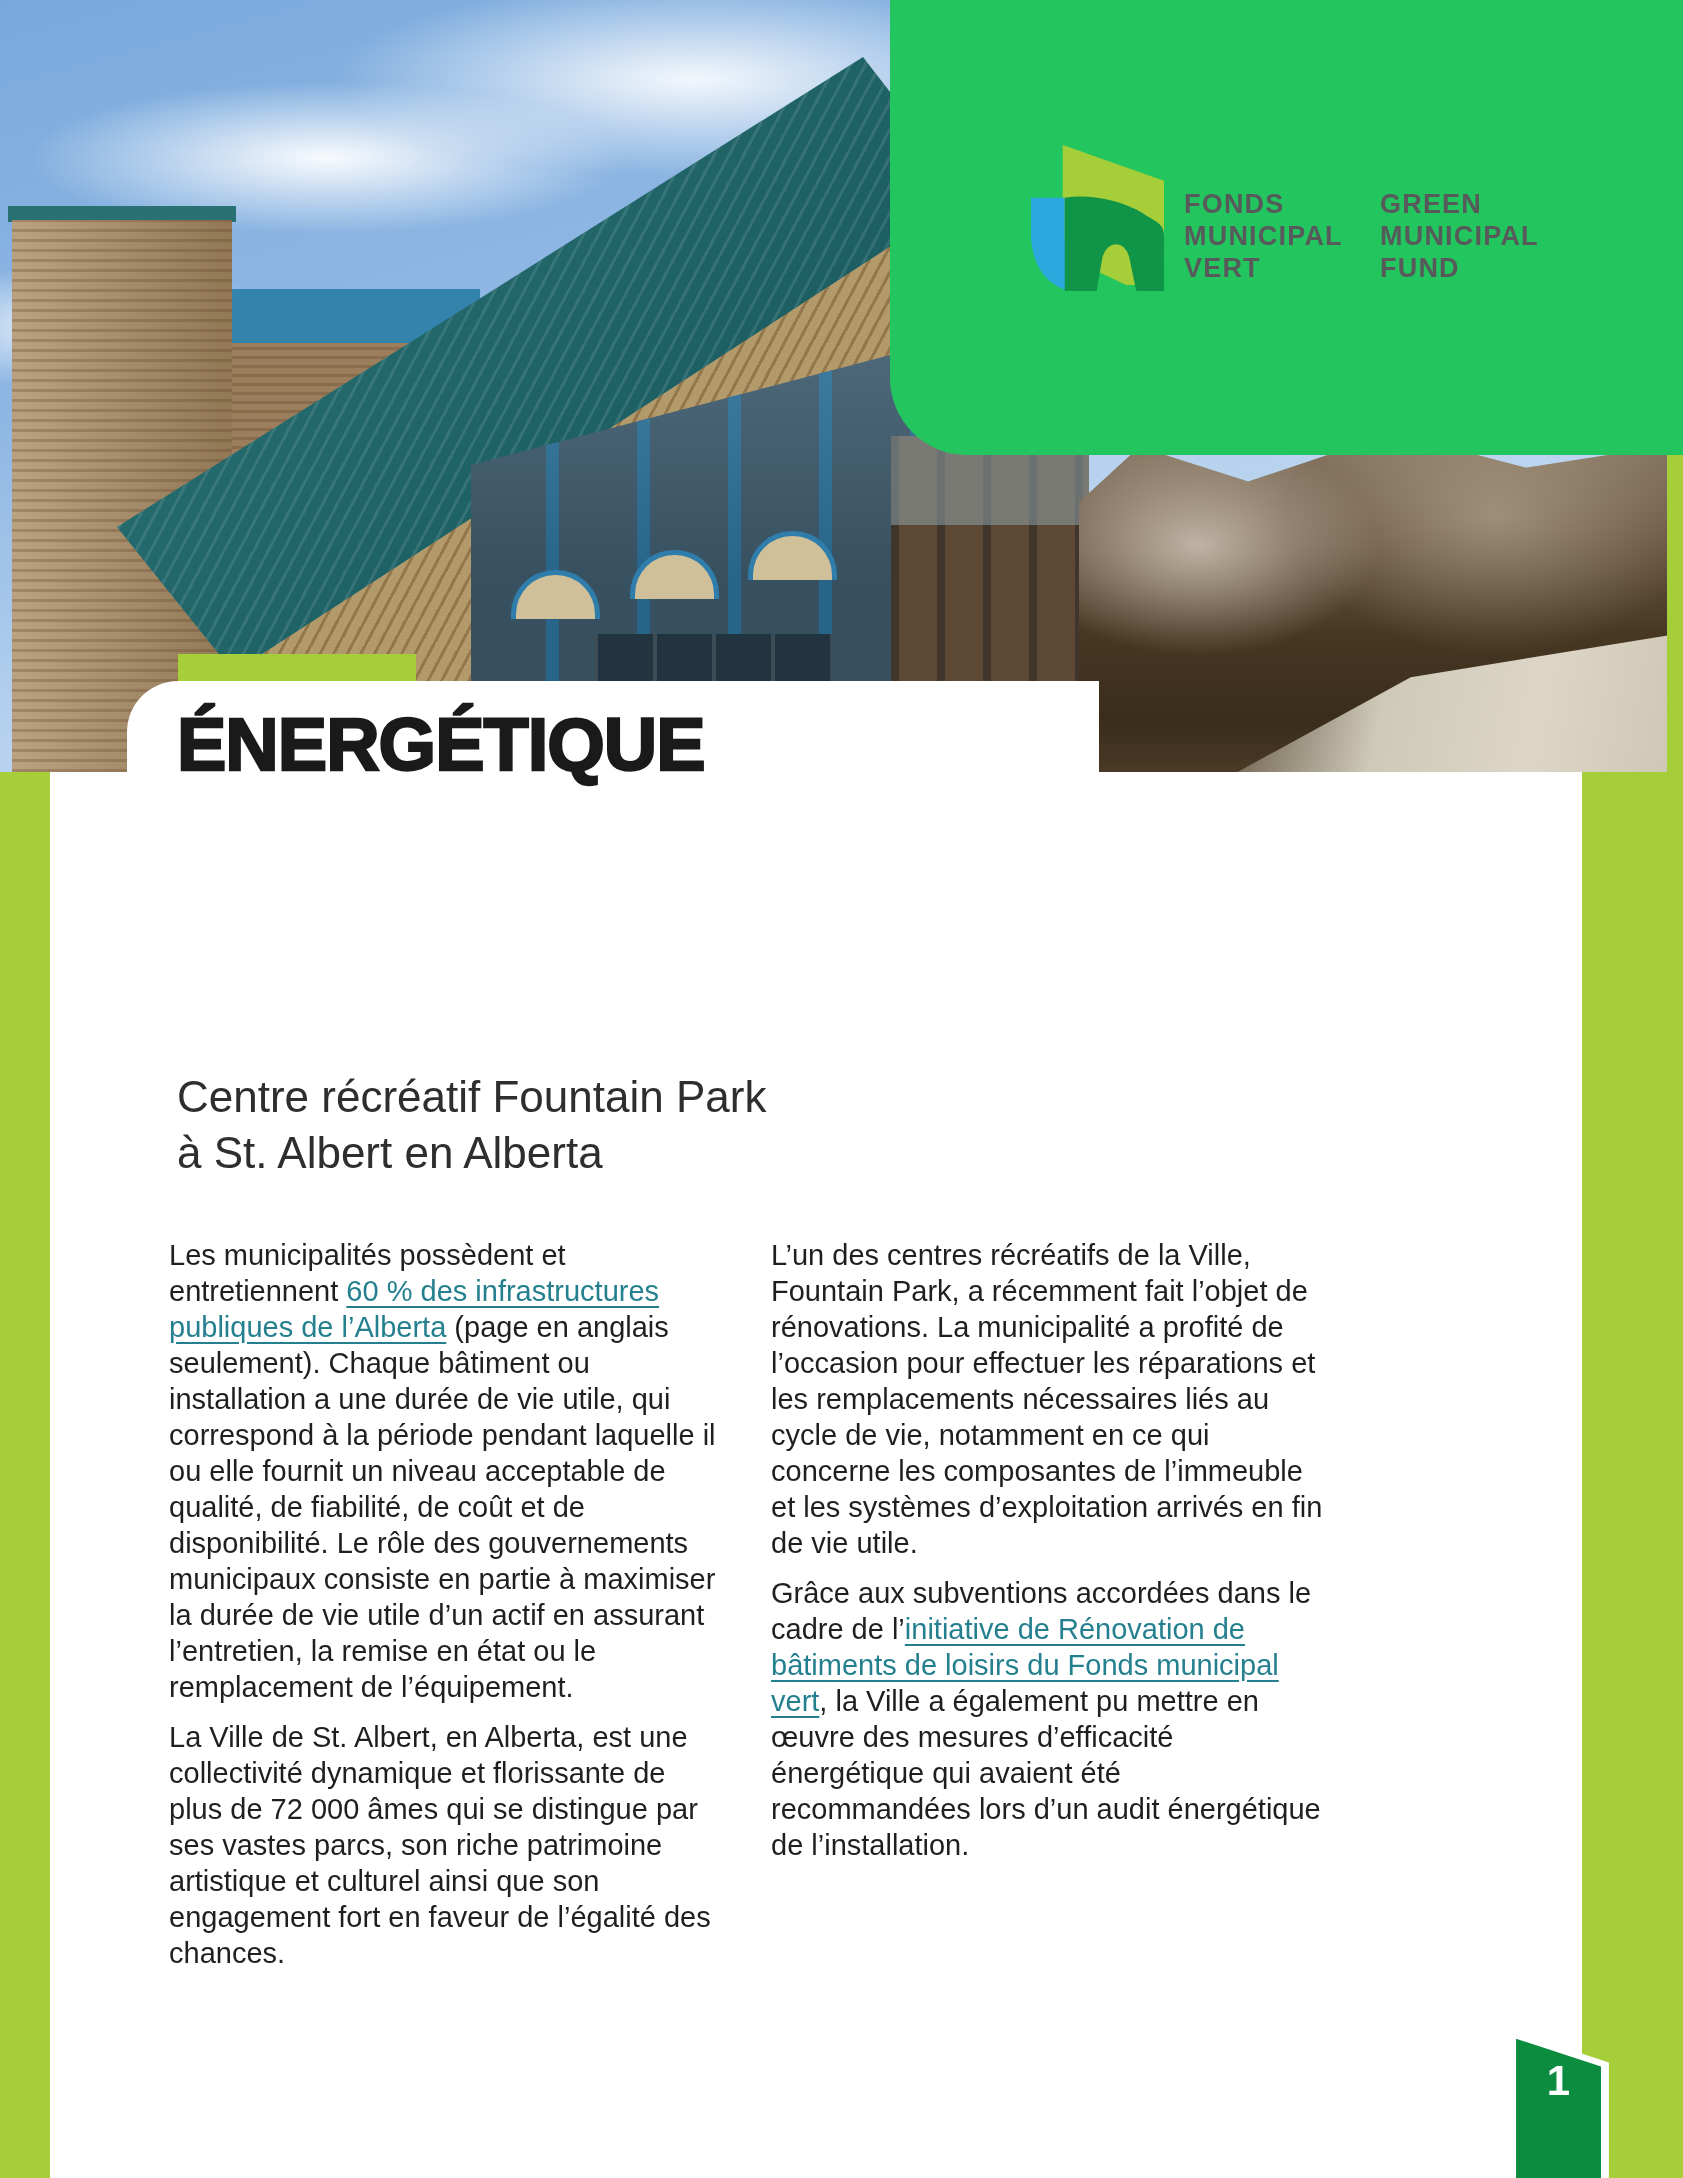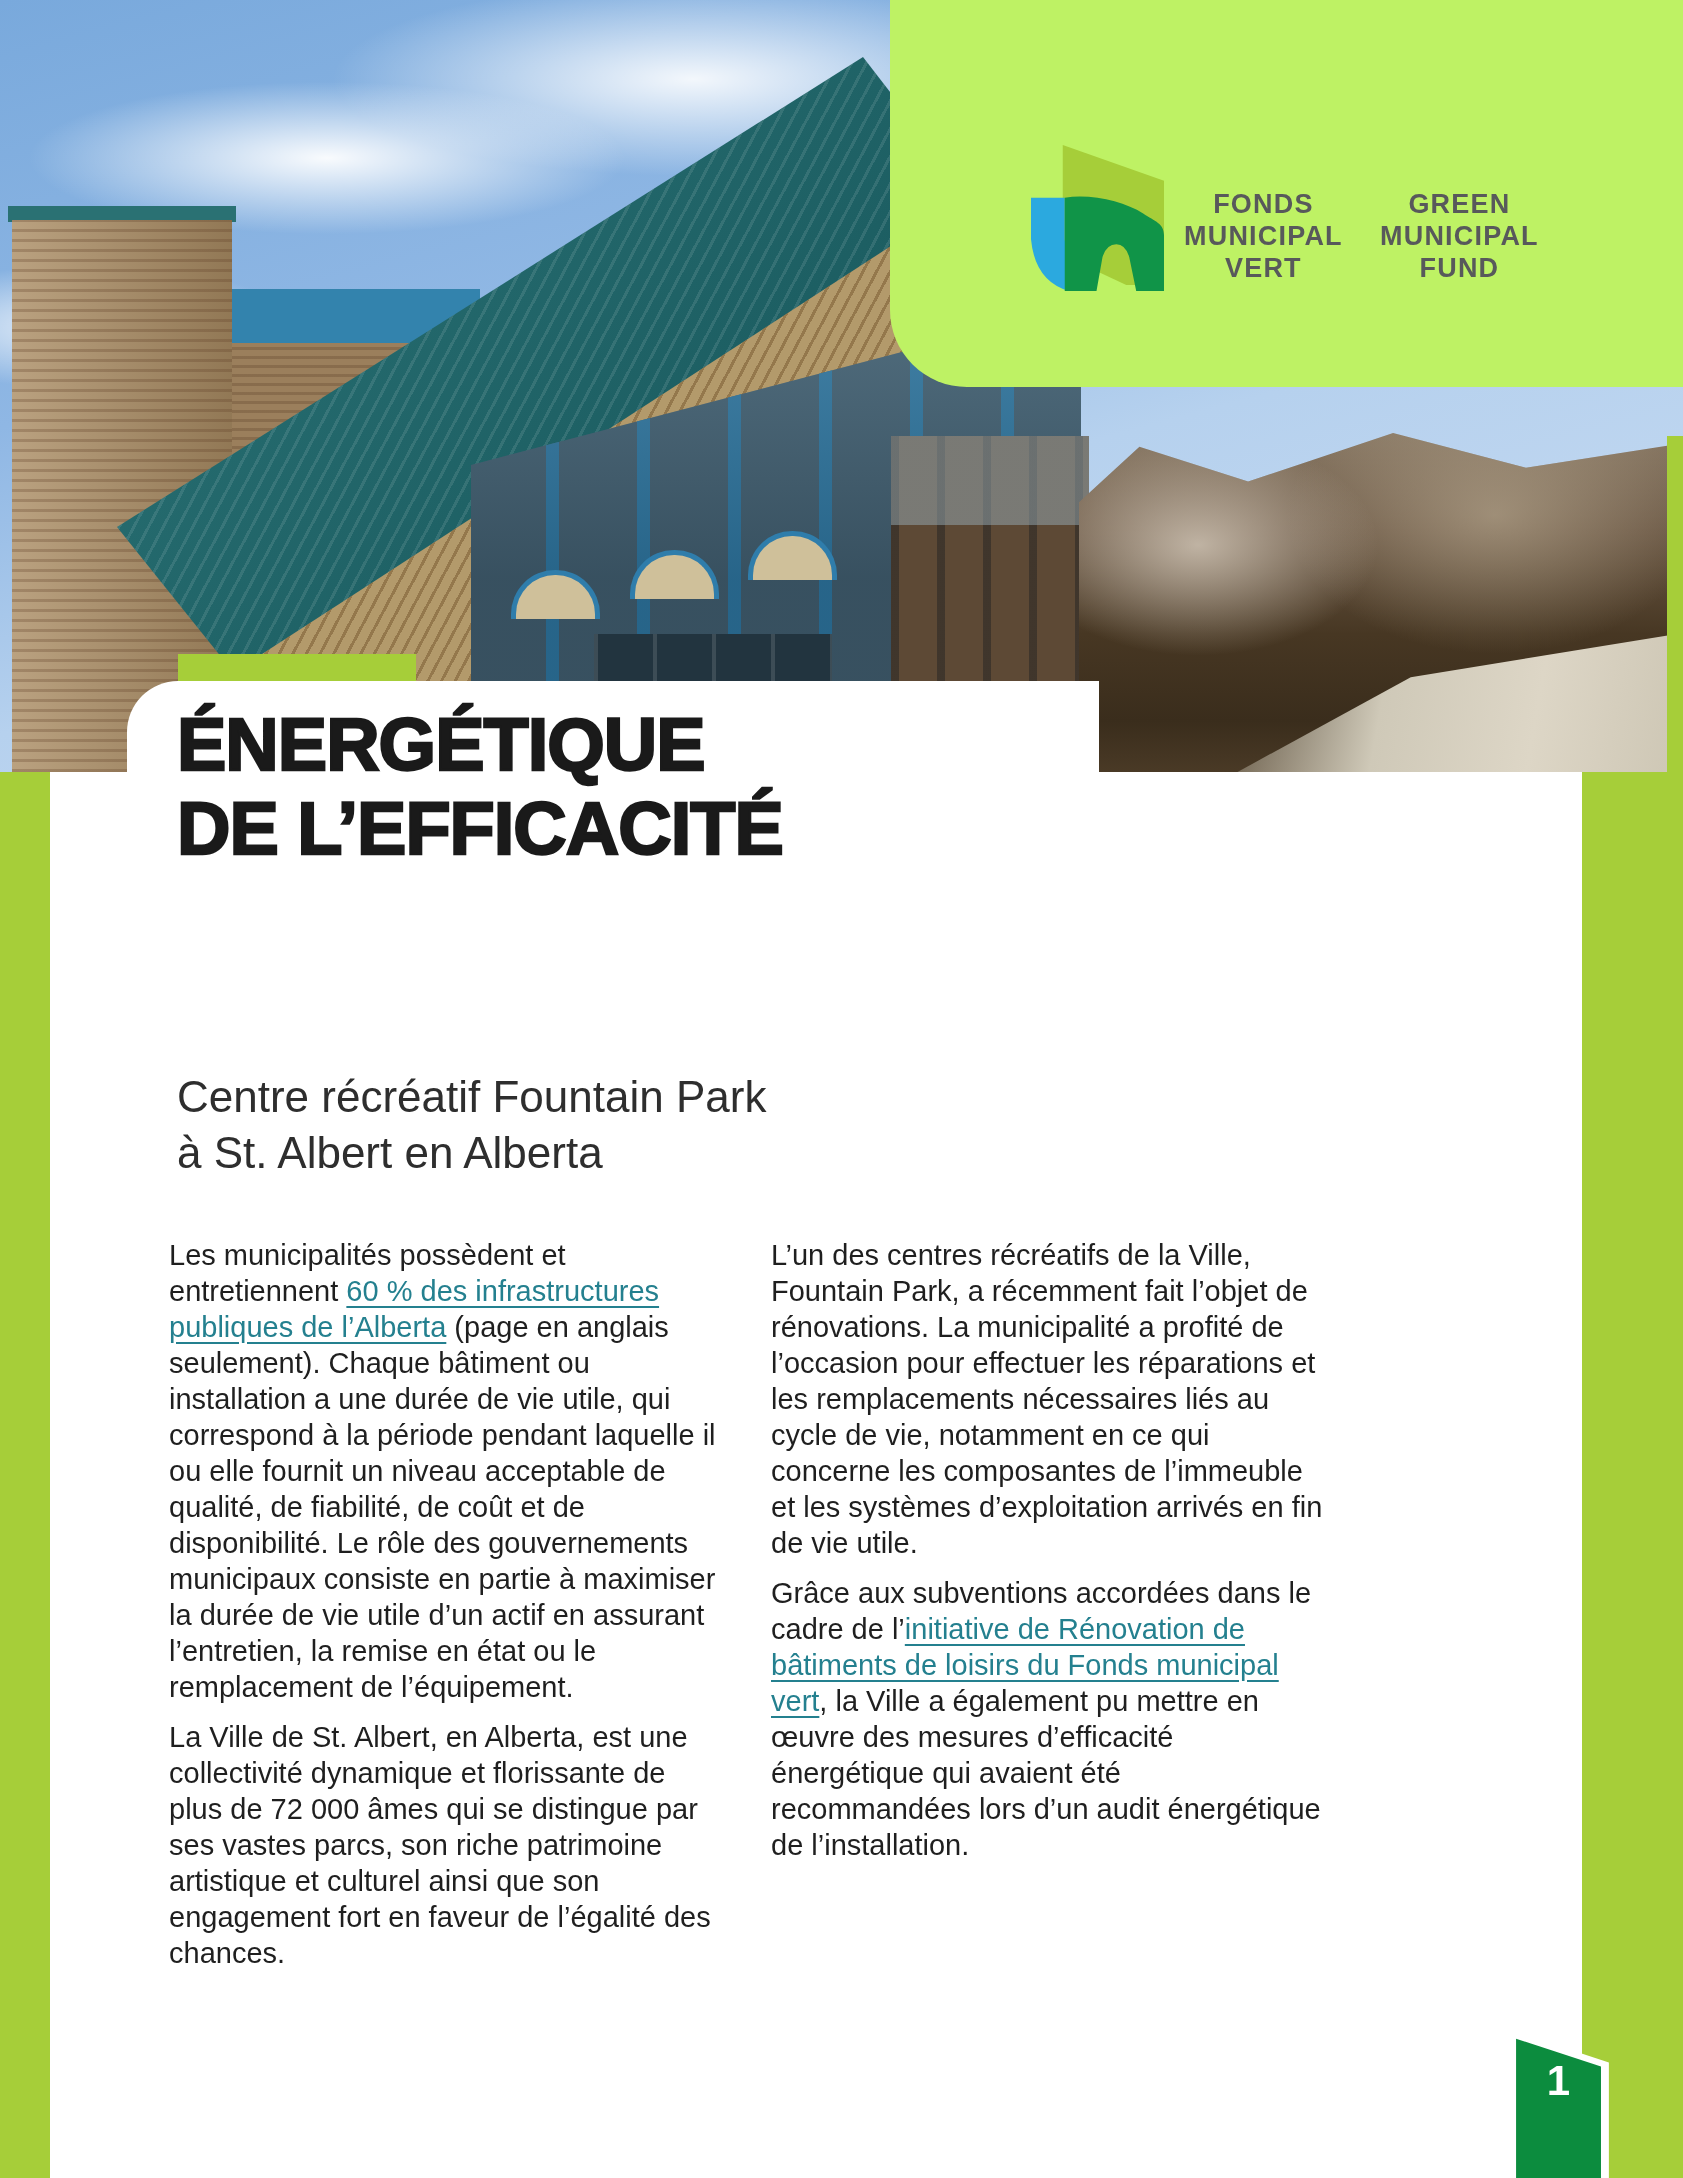--- a/index.html
+++ b/index.html
@@ -60,22 +60,22 @@
       radial-gradient(ellipse 297px 198px at 416px 89px, rgba(190,175,150,.6), rgba(0,0,0,0) 70%),
       linear-gradient(180deg,#8a7a66 0%,#6b5845 30%,#473723 60%,#3a2d1c 85%,#4a3a26 100%);
     -webkit-clip-path:polygon(0 22%, 10% 6%, 28% 16%, 52% 2%, 74% 12%, 100% 5%, 100% 100%, 0 100%);
     clip-path:polygon(0 22%, 10% 6%, 28% 16%, 52% 2%, 74% 12%, 100% 5%, 100% 100%, 0 100%);}
   .path{left:1188px;top:614px;width:495px;height:158px;
     background:linear-gradient(100deg, rgba(0,0,0,0) 0%, #cfc9b8 40%, #ddd6c6 70%, #cdc6b4 100%);
     -webkit-clip-path:polygon(10% 100%, 45% 40%, 100% 12%, 100% 100%);
     clip-path:polygon(10% 100%, 45% 40%, 100% 12%, 100% 100%);}
 
   
-  #logo-card{left:890px;top:0;width:793px;height:387px;background:#bef264;
-    border-bottom-left-radius:77px;text-align:center;}
+  #logo-card{left:890px;top:0;width:793px;height:455px;background:#22c55e;
+    border-bottom-left-radius:77px;}
   .logo-text{color:#58595B;font-weight:bold;font-size:27px;line-height:32px;letter-spacing:1.2px;}
   #logo-fr{left:294px;top:188px;}
   #logo-en{left:490px;top:188px;}
 
   
   .lime{background:#A6CE39;}
   #band-left{left:0;top:772px;width:50px;height:1406px;}
   #band-right{left:1582px;top:772px;width:101px;height:1406px;}
   #sliver-right{left:1667px;top:436px;width:16px;height:337px;}
 
@@ -140,21 +140,20 @@
       <div>MUNICIPAL</div>
       <div>FUND</div>
     </div>
 </div>
 
 <div id="content-card" class="abs"></div>
 <div id="accent-bar" class="abs lime"></div>
 
 <div id="page-title" class="abs">
     <div>ÉNERGÉTIQUE</div>
-    <div>DE L’EFFICACITÉ</div>
   </div>
 <div id="page-subtitle" class="abs">
     <div>Centre récréatif Fountain Park</div>
     <div>à St. Albert en Alberta</div>
   </div>
 
 <div id="col-left" class="abs bodycol">
     <p><span>Les municipalités possèdent et entretiennent </span><span class="inline-link">60 % des infrastructures publiques de l’Alberta</span><span> (page en anglais seulement). Chaque bâtiment ou installation a une durée de vie utile, qui correspond à la période pendant laquelle il ou elle fournit un niveau acceptable de qualité, de fiabilité, de coût et de disponibilité. Le rôle des gouvernements municipaux consiste en partie à maximiser la durée de vie utile d’un actif en assurant l’entretien, la remise en état ou le remplacement de l’équipement.</span></p>
     <p><span>La Ville de St. Albert, en Alberta, est une collectivité dynamique et florissante de plus de 72 000 âmes qui se distingue par ses vastes parcs, son riche patrimoine artistique et culturel ainsi que son engagement fort en faveur de l’égalité des chances.</span></p>
   </div>

